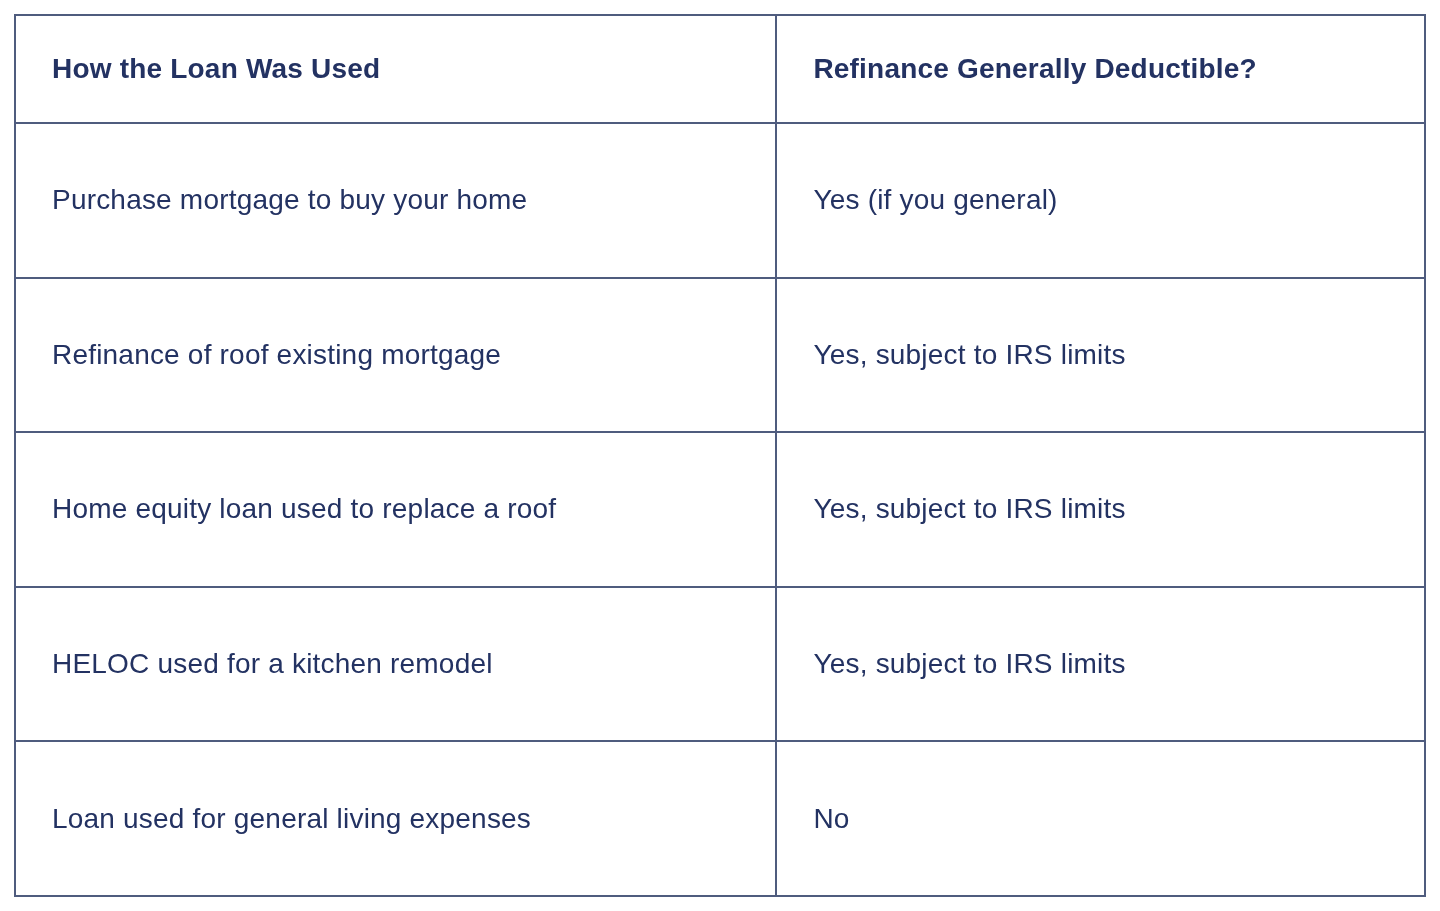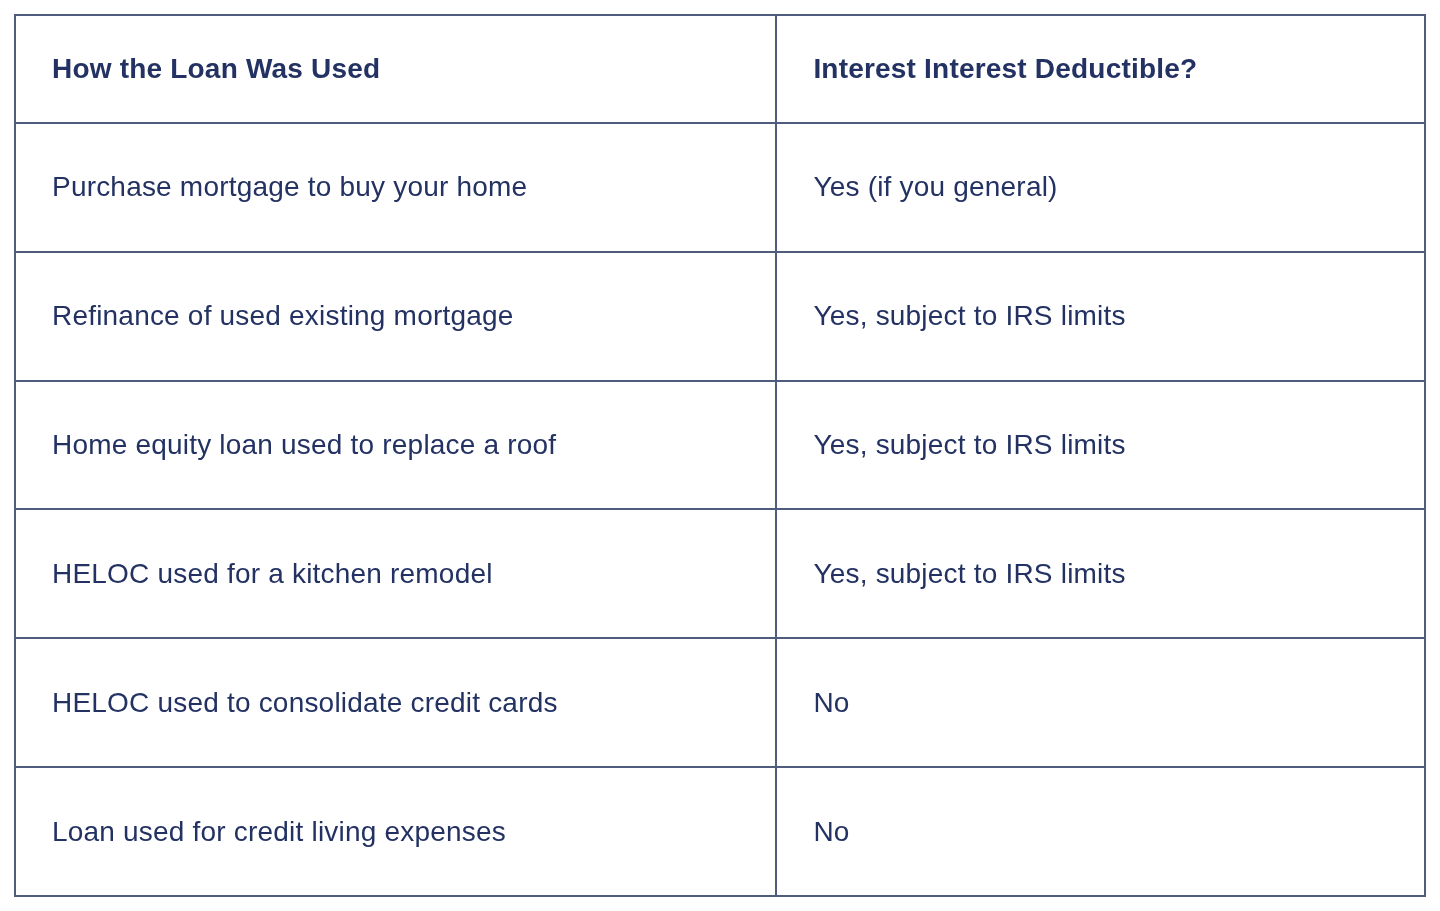--- a/index.html
+++ b/index.html
@@ -51,43 +51,39 @@
 
 <div class="table-wrap">
   <table class="loan-table">
     <colgroup>
       <col class="col-use">
       <col class="col-deductible">
     </colgroup>
     <thead>
       <tr>
         <th>How the Loan Was Used</th>
-        <th>Interest Interest Deductible?</th>
+        <th>Refinance Generally Deductible?</th>
       </tr>
     </thead>
     <tbody>
       <tr>
         <td>Purchase mortgage to buy your home</td>
         <td>Yes (if you general)</td>
       </tr>
       <tr>
-        <td>Refinance of used existing mortgage</td>
+        <td>Refinance of roof existing mortgage</td>
         <td>Yes, subject to IRS limits</td>
       </tr>
       <tr>
         <td>Home equity loan used to replace a roof</td>
         <td>Yes, subject to IRS limits</td>
       </tr>
       <tr>
         <td>HELOC used for a kitchen remodel</td>
         <td>Yes, subject to IRS limits</td>
       </tr>
       <tr>
-        <td>HELOC used to consolidate credit cards</td>
-        <td>No</td>
-      </tr>
-      <tr>
-        <td>Loan used for credit living expenses</td>
+        <td>Loan used for general living expenses</td>
         <td>No</td>
       </tr>
     </tbody>
   </table>
 </div>
 
 </body></html>

